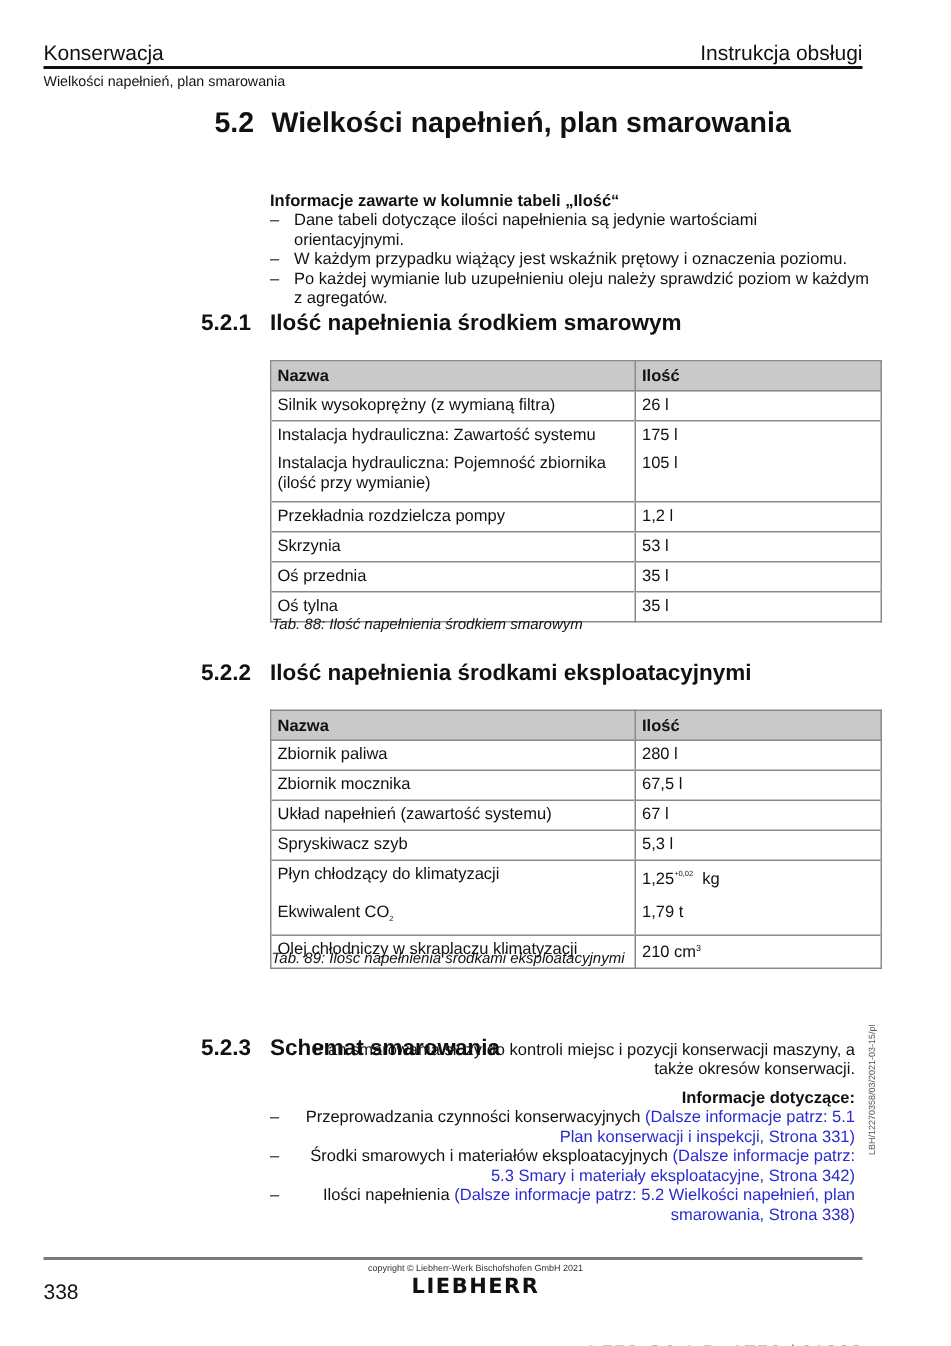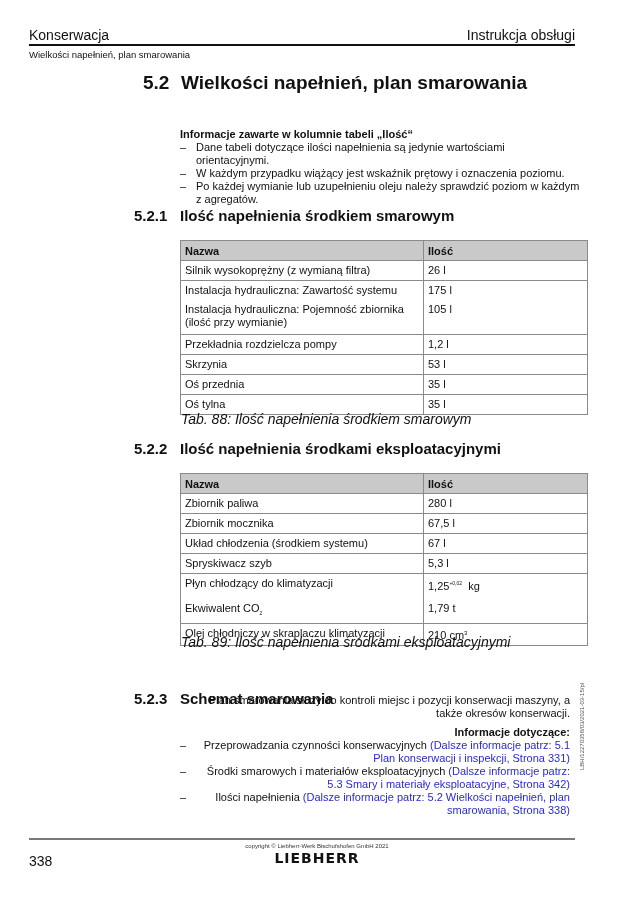--- a/index.html
+++ b/index.html
@@ -30,21 +30,21 @@
                   padding: 0 4px; border: 1px solid #8a8a8a; }
   table.fill td { padding: 3px 4px; border-left: 1px solid #8a8a8a; border-right: 1px solid #8a8a8a;
                   vertical-align: top; line-height: 13px; }
   table.fill tr.grp td { border-top: 1px solid #8a8a8a; }
   table.fill tr.last td { border-bottom: 1px solid #8a8a8a; }
   table.fill td.col1 { width: 234px; }
   sup.tol { font-size: 5px; vertical-align: 5px; }
   sub.small { font-size: 5px; }
   sup.small { font-size: 6px; vertical-align: 4px; }
 
-  .caption { left: 181px; font-size: 14px; font-style: italic; }
+  .caption { left: 181px; font-size: 10px; font-style: italic; }
 
   .para { left: 180px; width: 390px; font-size: 11px; line-height: 13px; text-align: right; }
   .link { color: #2a2ad0; }
 
   .side-id { left: 579px; top: 770px; font-size: 6px; color: #555; transform: rotate(-90deg);
              transform-origin: left top; white-space: nowrap; }
 
   .ftr-rule { left: 29px; top: 838px; width: 546px; height: 2px; background: #7a7a7a; }
   .ftr-page { left: 29px; top: 853px; font-size: 14px; text-align: center; }
   .ftr-copy { left: 0; width: 634px; text-align: center; top: 843px; font-size: 6px; color: #333; }
@@ -127,21 +127,21 @@
   </tr>
   <tr class="grp">
     <td class="col1">Zbiornik paliwa</td>
         <td>280 l</td>
   </tr>
   <tr class="grp">
     <td class="col1">Zbiornik mocznika</td>
         <td>67,5 l</td>
   </tr>
   <tr class="grp">
-    <td class="col1">Układ chłodzenia (środkiem systemu)</td>
+    <td class="col1">Układ napełnień (zawartość systemu)</td>
         <td>67 l</td>
   </tr>
   <tr class="grp">
     <td class="col1">Spryskiwacz szyb</td>
         <td>5,3 l</td>
   </tr>
   <tr class="grp">
     <td class="col1">Płyn chłodzący do klimatyzacji</td>
     <td><span>1,25</span><sup class="tol">+0,02</sup>&nbsp;&nbsp;<span>kg</span></td>
   </tr>

